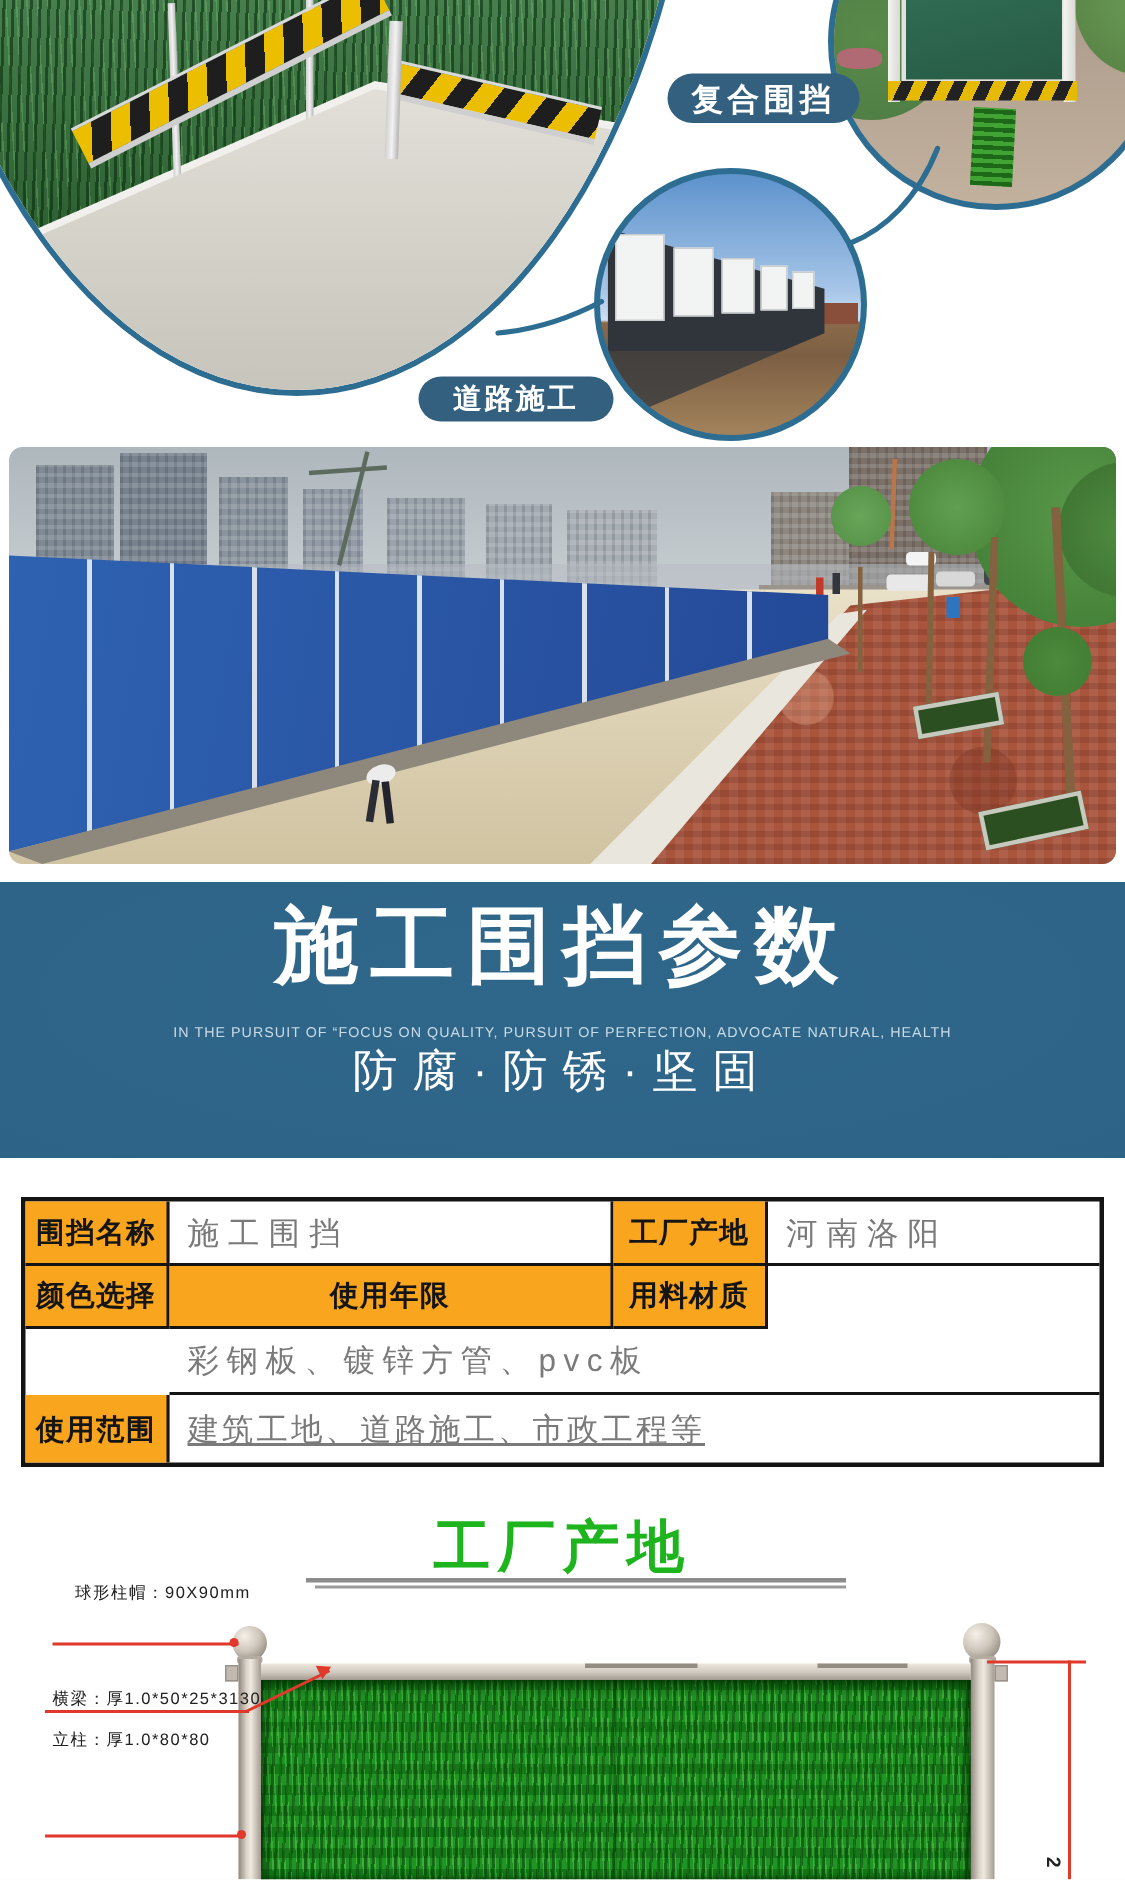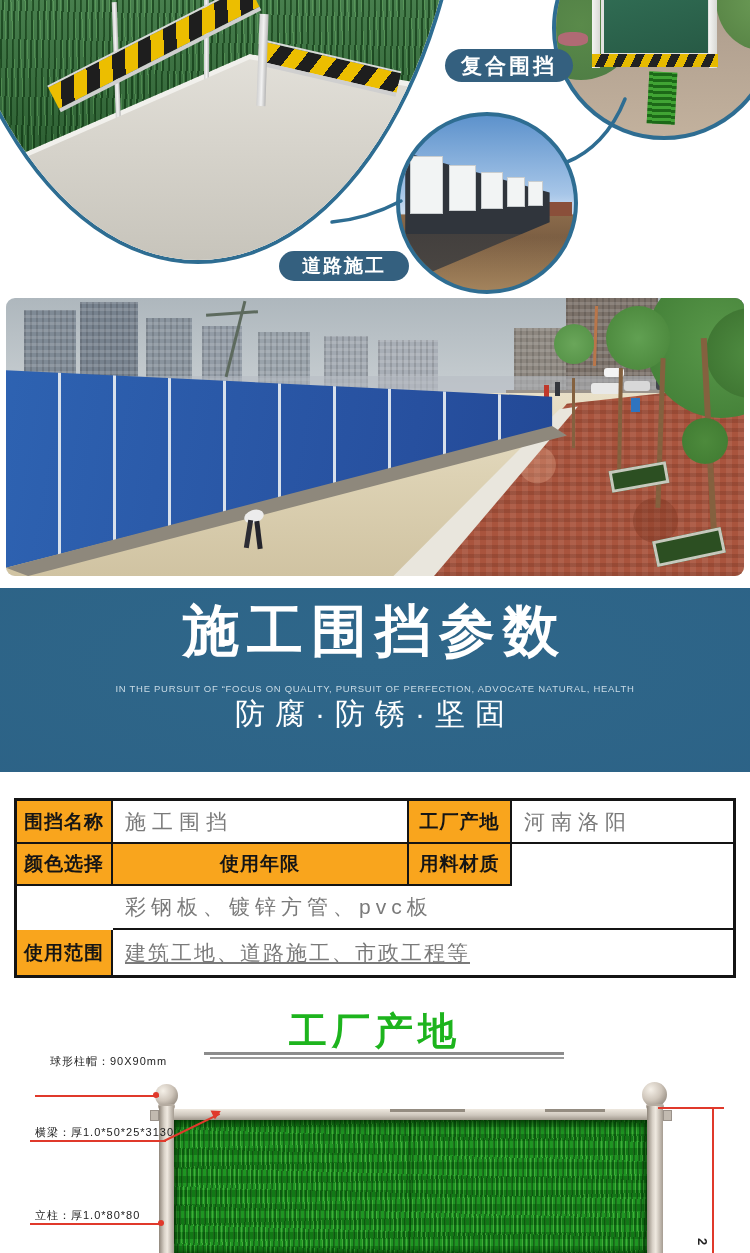--- a/index.html
+++ b/index.html
@@ -299,21 +299,21 @@
 
     <div class="ann" style="left:35px;top:1054px;margin-left:15px;">球形柱帽：90X90mm</div>
     <div class="rline" style="left:35px;top:1095px;width:124px;"></div>
     <div class="rdot" style="left:153px;top:1092px;"></div>
 
     <div class="ann" style="left:35px;top:1125px;">横梁：厚1.0*50*25*3130</div>
     <div class="rline" style="left:30px;top:1140px;width:136px;"></div>
     <div class="rdiag" style="left:164px;top:1140px;"></div>
     <div class="rarrow" style="left:212px;top:1107px;"></div>
 
-    <div class="ann" style="left:35px;top:1208px;">立柱：厚1.0*80*80</div>
+    <div class="ann" style="left:35px;top:1152px;">立柱：厚1.0*80*80</div>
     <div class="rline" style="left:30px;top:1223px;width:132px;"></div>
     <div class="rdot" style="left:158px;top:1220px;"></div>
 
     <div class="rline" style="left:658px;top:1107px;width:66px;"></div>
     <div class="rvline" style="left:712px;top:1107px;height:146px;"></div>
     <div class="dim2" style="left:699px;top:1234px;">2</div>
   </section>
 
 </div>
 

